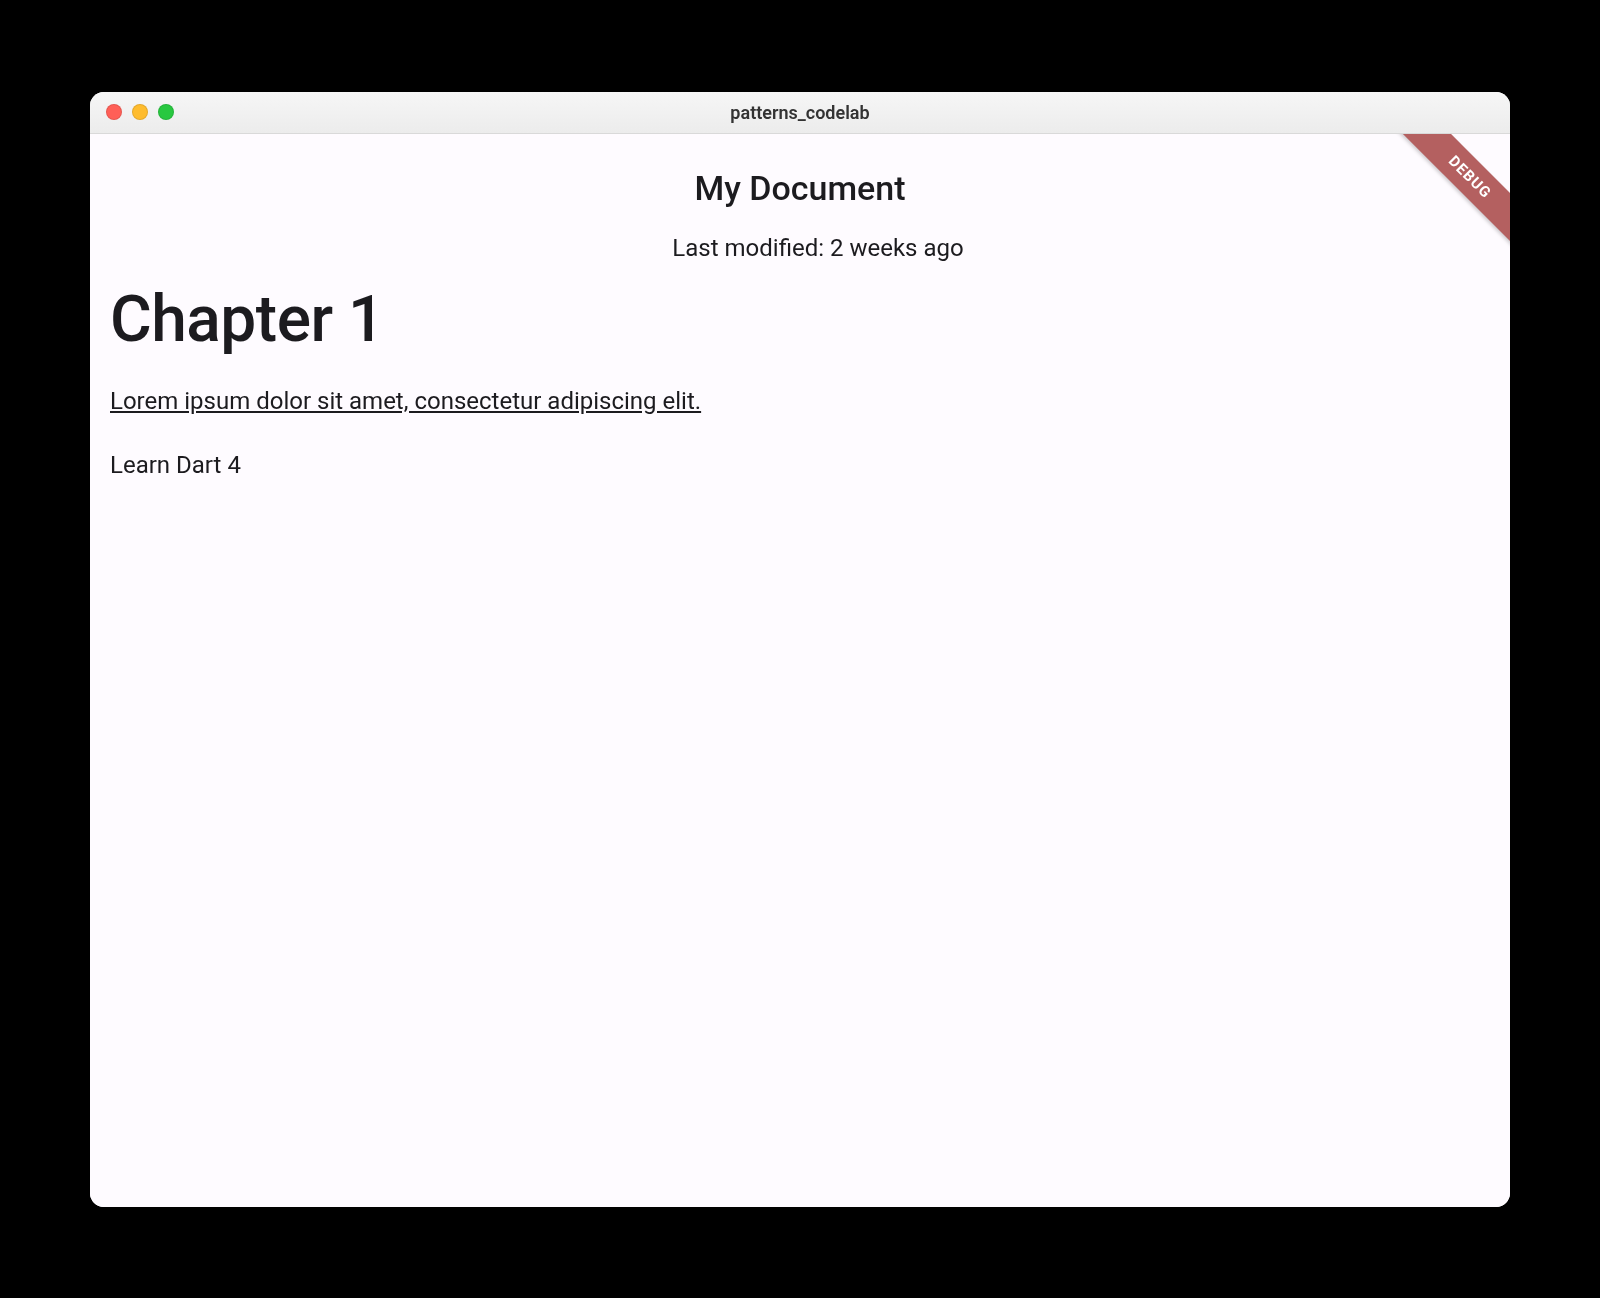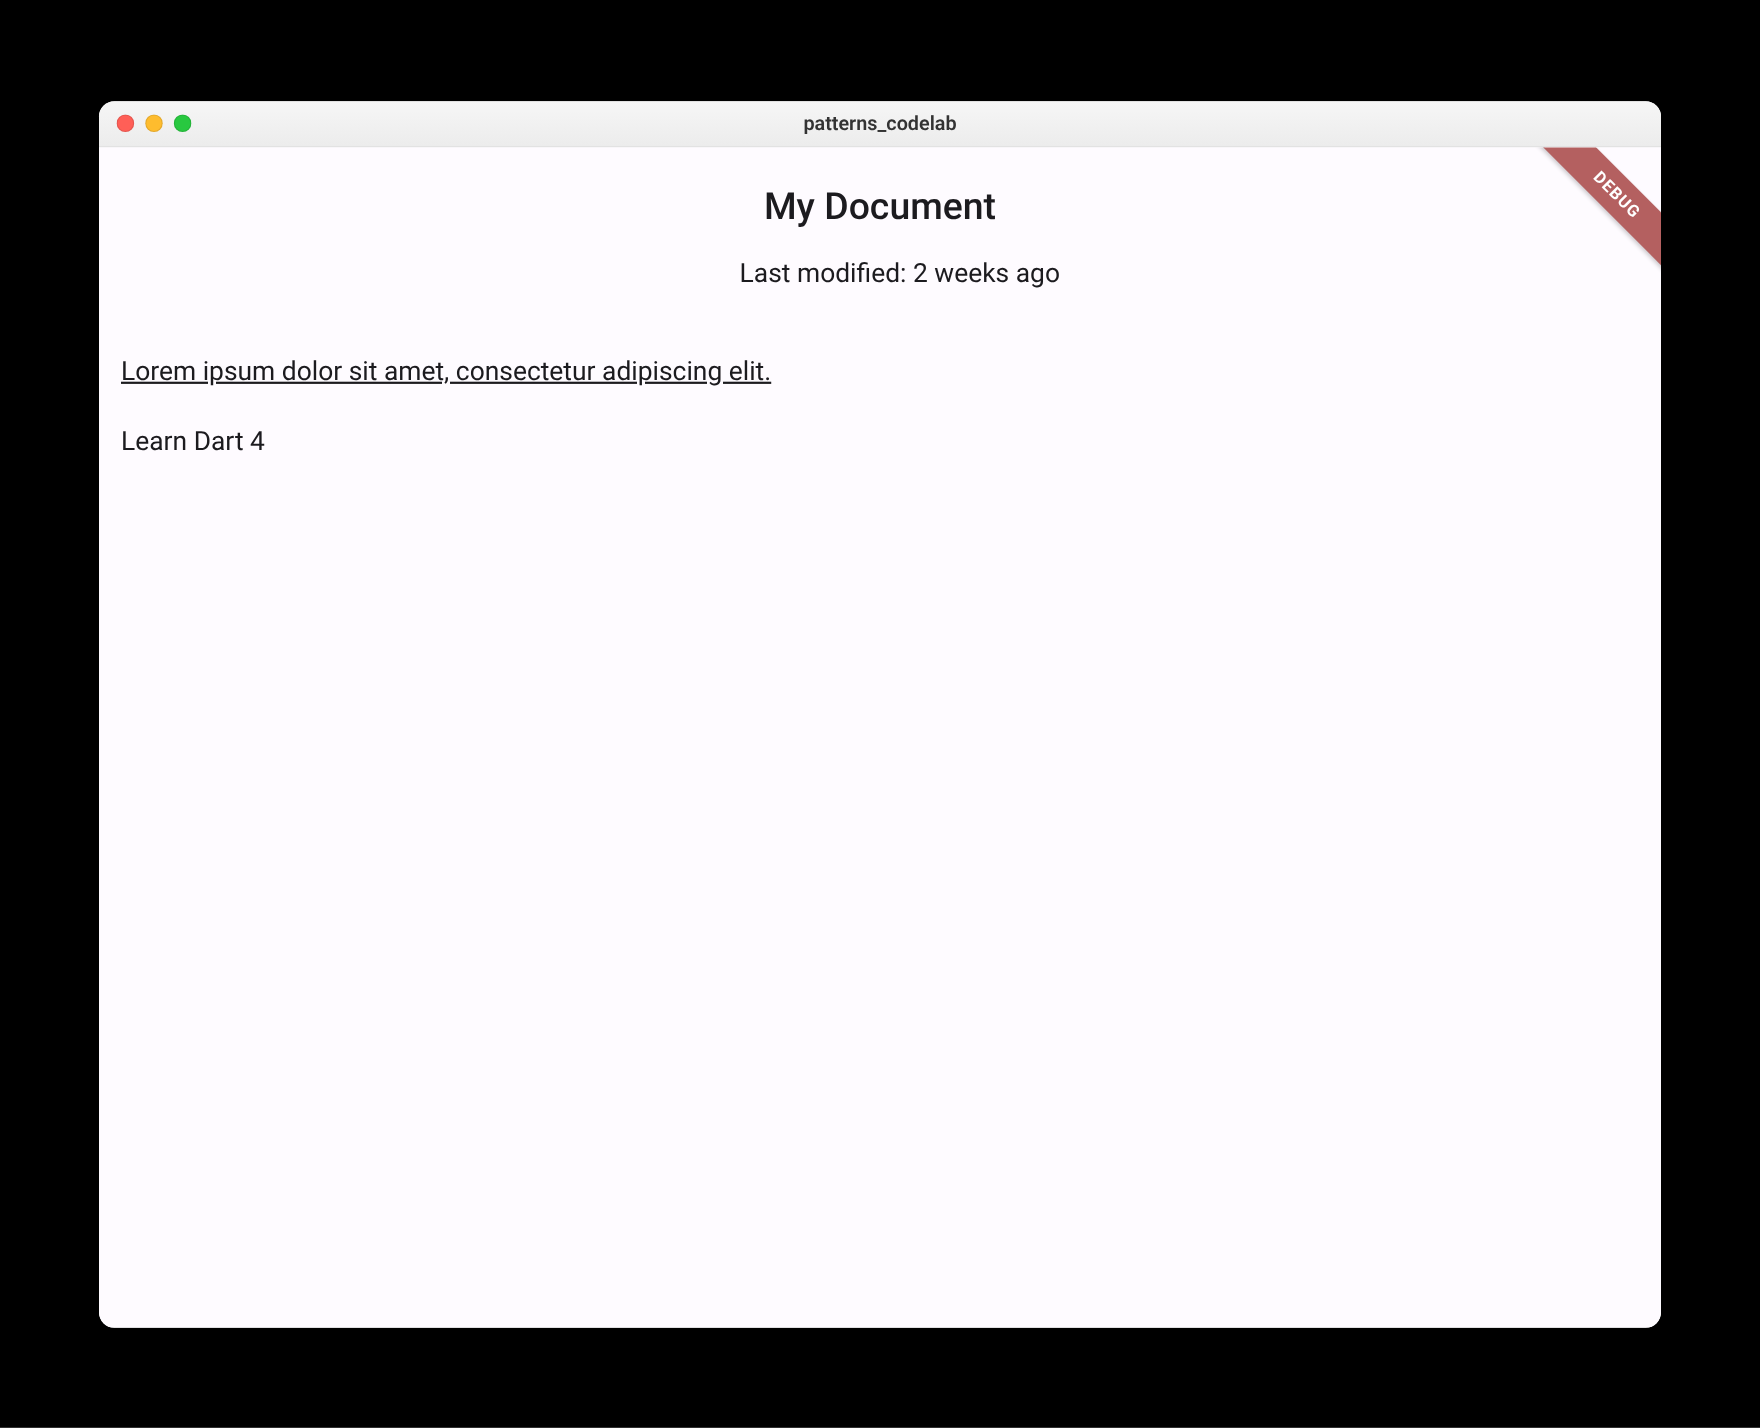--- a/index.html
+++ b/index.html
@@ -154,17 +154,18 @@
   <div class="app-body">
     <div class="debug-banner">DEBUG</div>
 
     <div class="app-header">
       <div class="app-title">My Document</div>
     </div>
 
     <div class="last-modified">Last modified: 2 weeks ago</div>
 
     <div class="content">
+      <h1 class="chapter-heading">Chapter 1</h1>
       <p class="body-text">Lorem ipsum dolor sit amet, consectetur adipiscing elit.</p>
       <p class="checkbox-item">Learn Dart 4</p>
     </div>
   </div>
 </div>
 
 </body></html>

